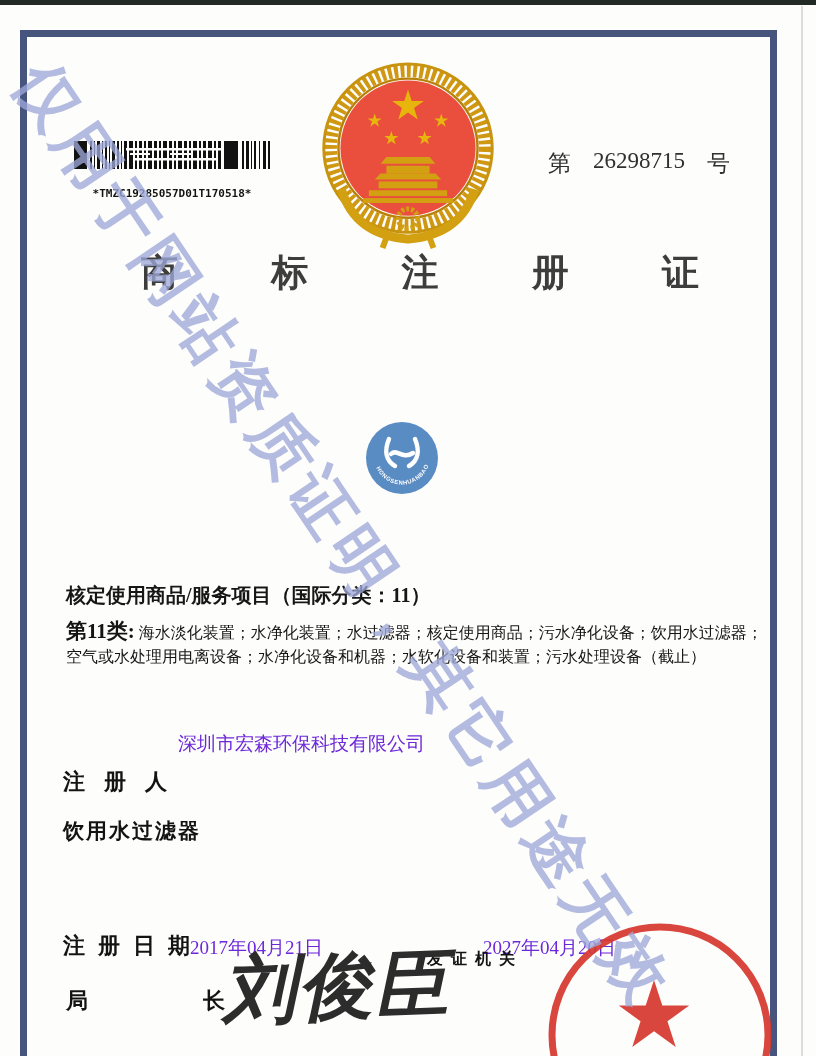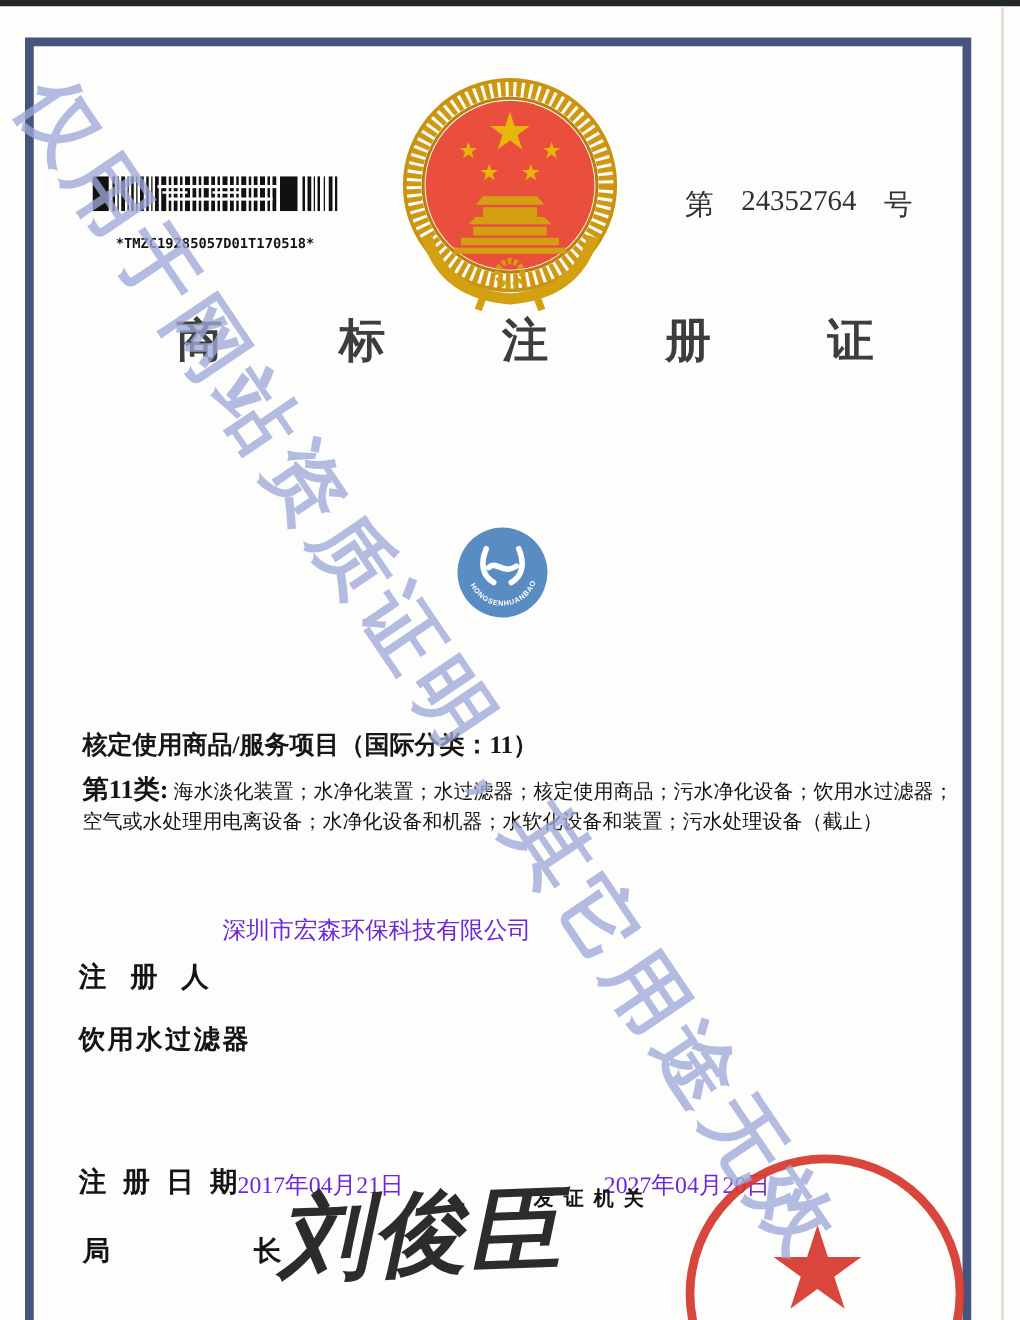--- a/index.html
+++ b/index.html
@@ -125,21 +125,21 @@
       <rect x="52" y="141" width="92" height="5"></rect>
     </g>
     <path d="M30,132 C40,166 64,180 98,183 C132,180 156,166 166,132" fill="none" stroke="#d3a012" stroke-width="9"></path>
     <circle cx="98" cy="162" r="10" fill="none" stroke="#d3a012" stroke-width="5" stroke-dasharray="3 2"></circle>
     <path d="M78,176 L72,192" stroke="#d3a012" stroke-width="6"></path>
     <path d="M118,176 L124,192" stroke="#d3a012" stroke-width="6"></path>
   </svg>
 
   <div class="abs cert-no">
     <span>第</span>
-    <span>24352764</span>
+    <span>26298715</span>
     <span>号</span>
   </div>
 
   <div class="abs title">商 标 注 册 证</div>
 
   <svg class="abs logo" width="80" height="80" viewBox="0 0 80 80">
     <defs>
       <path id="lgp" d="M 13,47 A 28,28 0 0 0 67,47"></path>
     </defs>
     <circle cx="40" cy="41" r="36" fill="#5a8cc4"></circle>

